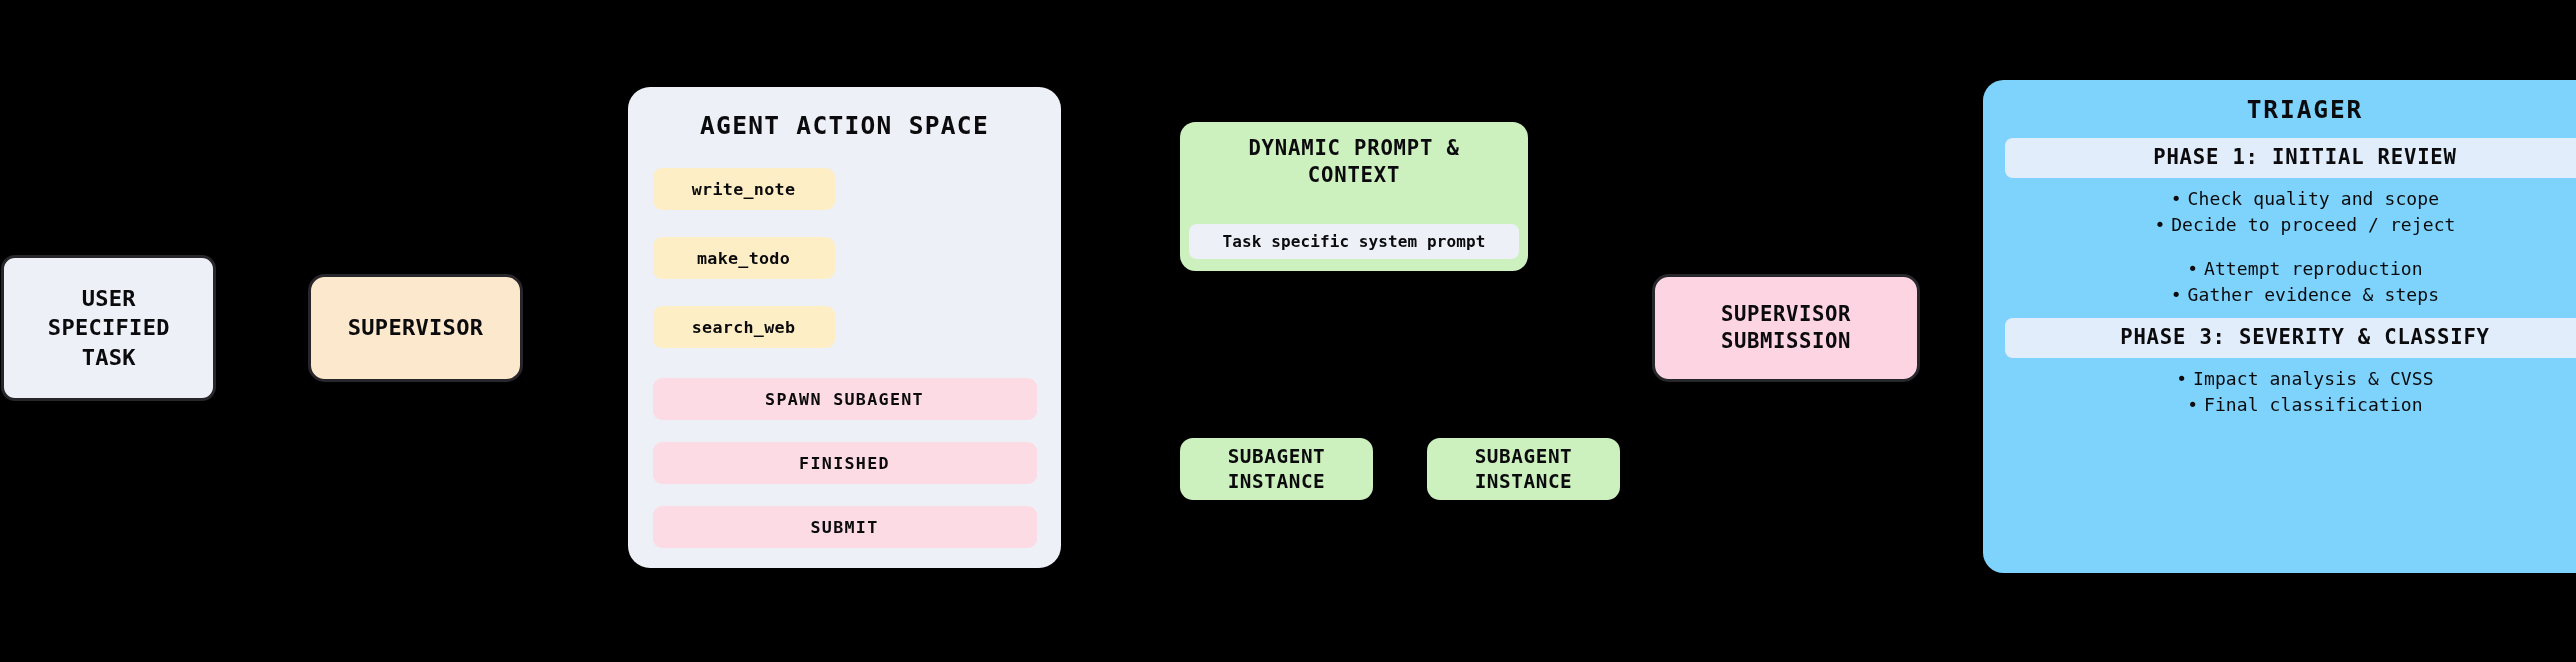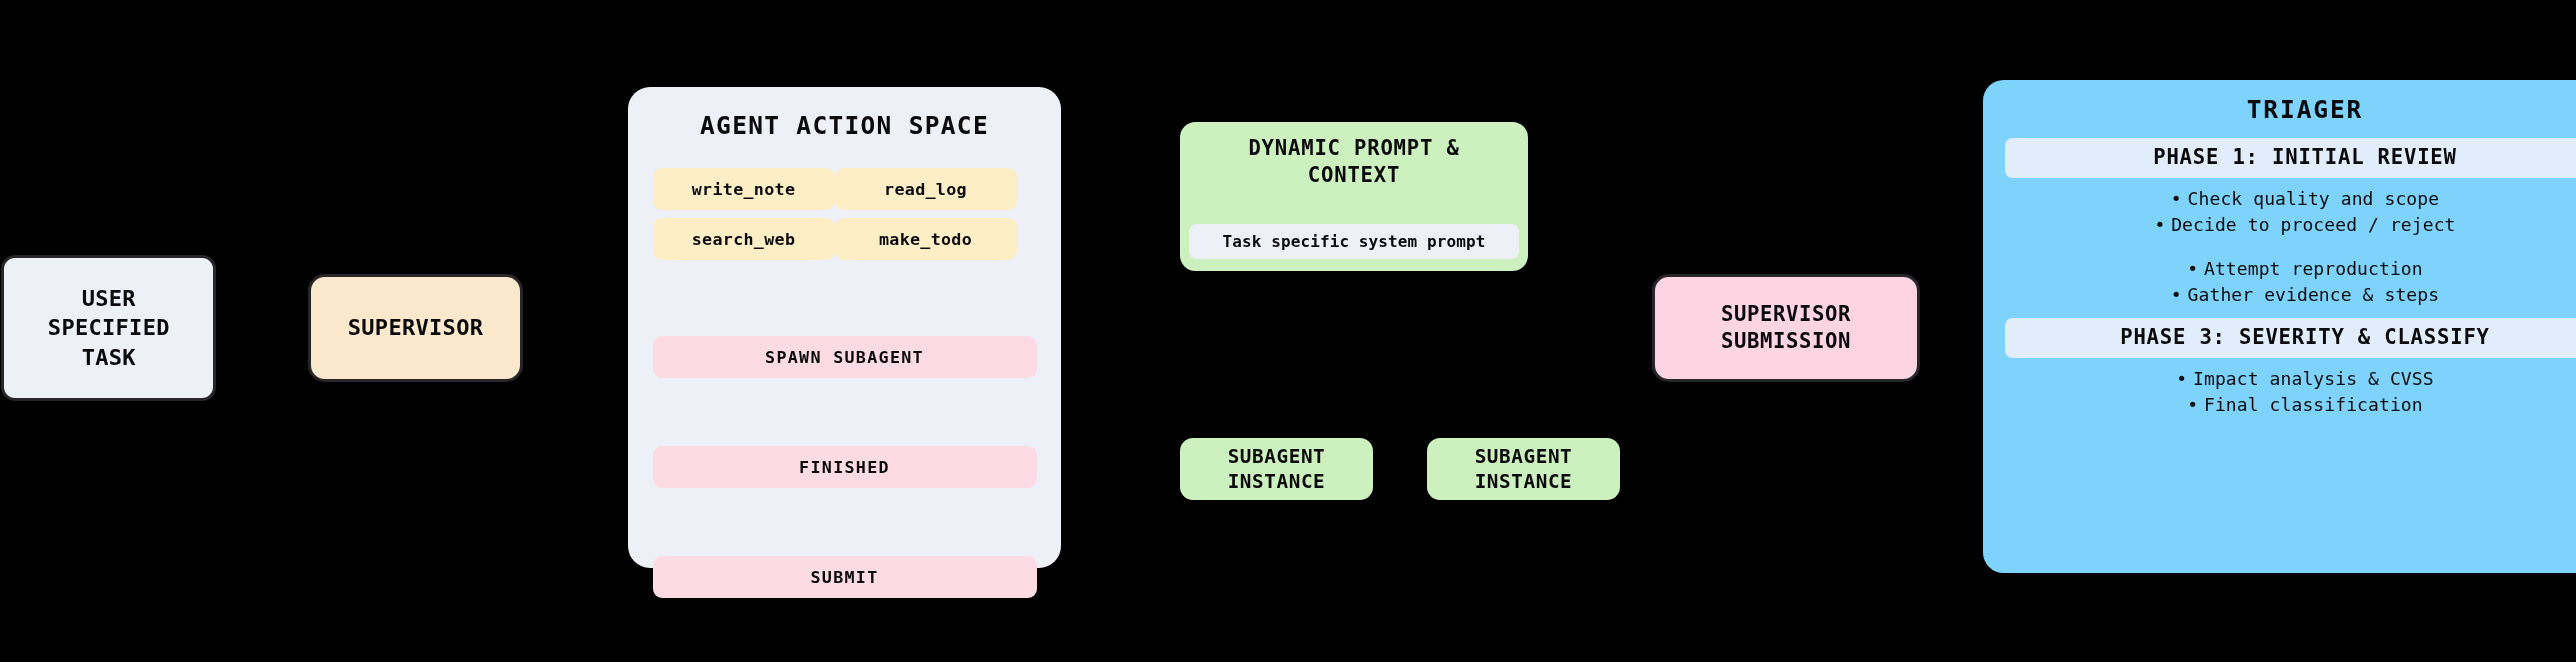--- a/index.html
+++ b/index.html
@@ -86,22 +86,23 @@
     color: #0b0b0d;
     margin-bottom: 26px;
     white-space: nowrap;
   }
   .chip-grid {
     width: 100%;
     box-sizing: border-box;
     padding: 0 24.5px;
     display: flex;
     flex-wrap: wrap;
-    justify-content: flex-start;
-    row-gap: 8px;
+    justify-content: space-between;
+    row-gap: 27px;
+    flex-direction: column;
   }
   .chip {
     box-sizing: border-box;
     height: 42px;
     display: flex;
     align-items: center;
     justify-content: center;
     border-radius: 9px;
     font-size: 16.7px;
     font-weight: 700;
@@ -110,21 +111,20 @@
     white-space: nowrap;
   }
   .chip-tool {
     width: 182px;
     background: #fdeec6;
   }
   .chip-control {
     width: 100%;
     background: #fcdbe5;
     letter-spacing: 1.3px;
-    margin-top: 46px;
   }
   .control-stack {
     width: 100%;
     box-sizing: border-box;
     padding: 0 24.5px;
     margin-top: 30px;
     display: flex;
     flex-direction: column;
     row-gap: 22px;
   }
@@ -275,27 +275,24 @@
   </div>
 
   <div class="node" id="action-space">
     <div class="panel-title">AGENT ACTION SPACE</div>
 
     <div class="chip-grid">
       <div class="chip chip-tool">
         <span>write_note</span>
       </div>
       <div class="chip chip-tool">
-        <span>read_log</span>
+        <span>make_todo</span>
       </div>
       <div class="chip chip-tool">
         <span>search_web</span>
-      </div>
-      <div class="chip chip-tool">
-        <span>make_todo</span>
       </div>
     </div>
 
     <div class="control-stack">
       <div class="chip chip-control">
         <span>SPAWN SUBAGENT</span>
       </div>
       <div class="chip chip-control">
         <span>FINISHED</span>
       </div>

